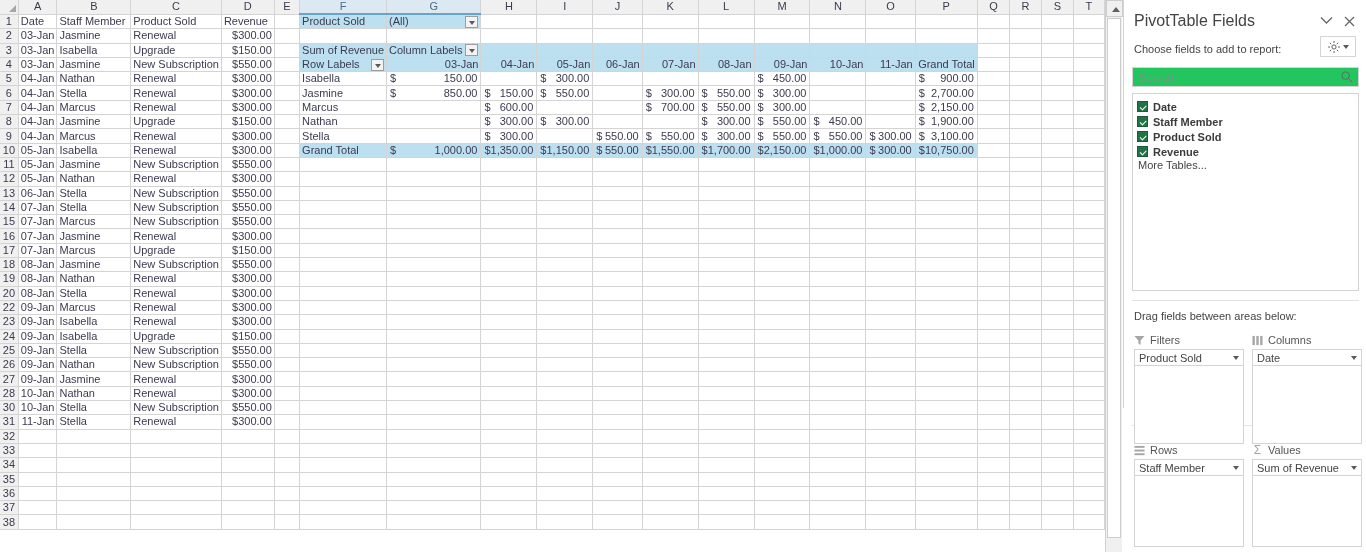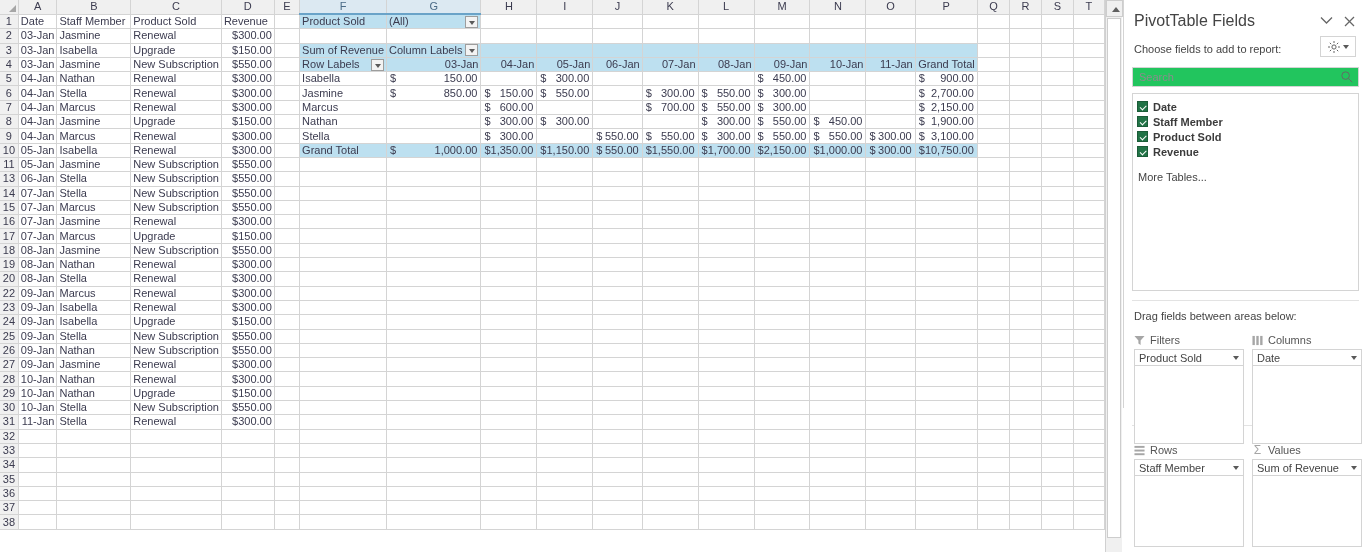--- a/index.html
+++ b/index.html
@@ -239,21 +239,21 @@
   .chk::after {
     content: "";
     position: absolute;
     left: 2px; top: 2.5px;
     width: 5px; height: 2.5px;
     border-left: 1.6px solid #ffffff;
     border-bottom: 1.6px solid #ffffff;
     transform: rotate(-45deg);
   }
   .field-label { font-size: 11px; font-weight: bold; color: #3b3b3b; }
-  .more-tables { font-size: 11px; color: #444444; margin-top: 12px; margin-left: 1px; }
+  .more-tables { font-size: 11px; color: #444444; margin-top: 0; margin-left: 1px; }
 
   .drag-label {
     position: absolute;
     left: 10px; top: 310px;
     font-size: 11px;
     color: #444444;
   }
   .panel-divider {
     position: absolute;
     left: 8px;
@@ -811,20 +811,43 @@
             <td></td>
             <td></td>
             <td></td>
             <td></td>
             <td></td>
             <td></td>
             <td></td>
             <td></td>
           </tr>
           <tr>
+            <td class="rowhead">12</td>
+            <td class="num">05-Jan</td>
+            <td>Nathan</td>
+            <td>Renewal</td>
+            <td class="num">$300.00</td>
+            <td></td>
+            <td></td>
+            <td></td>
+            <td></td>
+            <td></td>
+            <td></td>
+            <td></td>
+            <td></td>
+            <td></td>
+            <td></td>
+            <td></td>
+            <td></td>
+            <td></td>
+            <td></td>
+            <td></td>
+            <td></td>
+          </tr>
+          <tr>
             <td class="rowhead">13</td>
             <td class="num">06-Jan</td>
             <td>Stella</td>
             <td>New Subscription</td>
             <td class="num">$550.00</td>
             <td></td>
             <td></td>
             <td></td>
             <td></td>
             <td></td>
@@ -1138,43 +1161,20 @@
             <td></td>
             <td></td>
             <td></td>
           </tr>
           <tr>
             <td class="rowhead">28</td>
             <td class="num">10-Jan</td>
             <td>Nathan</td>
             <td>Renewal</td>
             <td class="num">$300.00</td>
-            <td></td>
-            <td></td>
-            <td></td>
-            <td></td>
-            <td></td>
-            <td></td>
-            <td></td>
-            <td></td>
-            <td></td>
-            <td></td>
-            <td></td>
-            <td></td>
-            <td></td>
-            <td></td>
-            <td></td>
-            <td></td>
-          </tr>
-          <tr>
-            <td class="rowhead">29</td>
-            <td class="num">10-Jan</td>
-            <td>Nathan</td>
-            <td>Upgrade</td>
-            <td class="num">$150.00</td>
             <td></td>
             <td></td>
             <td></td>
             <td></td>
             <td></td>
             <td></td>
             <td></td>
             <td></td>
             <td></td>
             <td></td>

